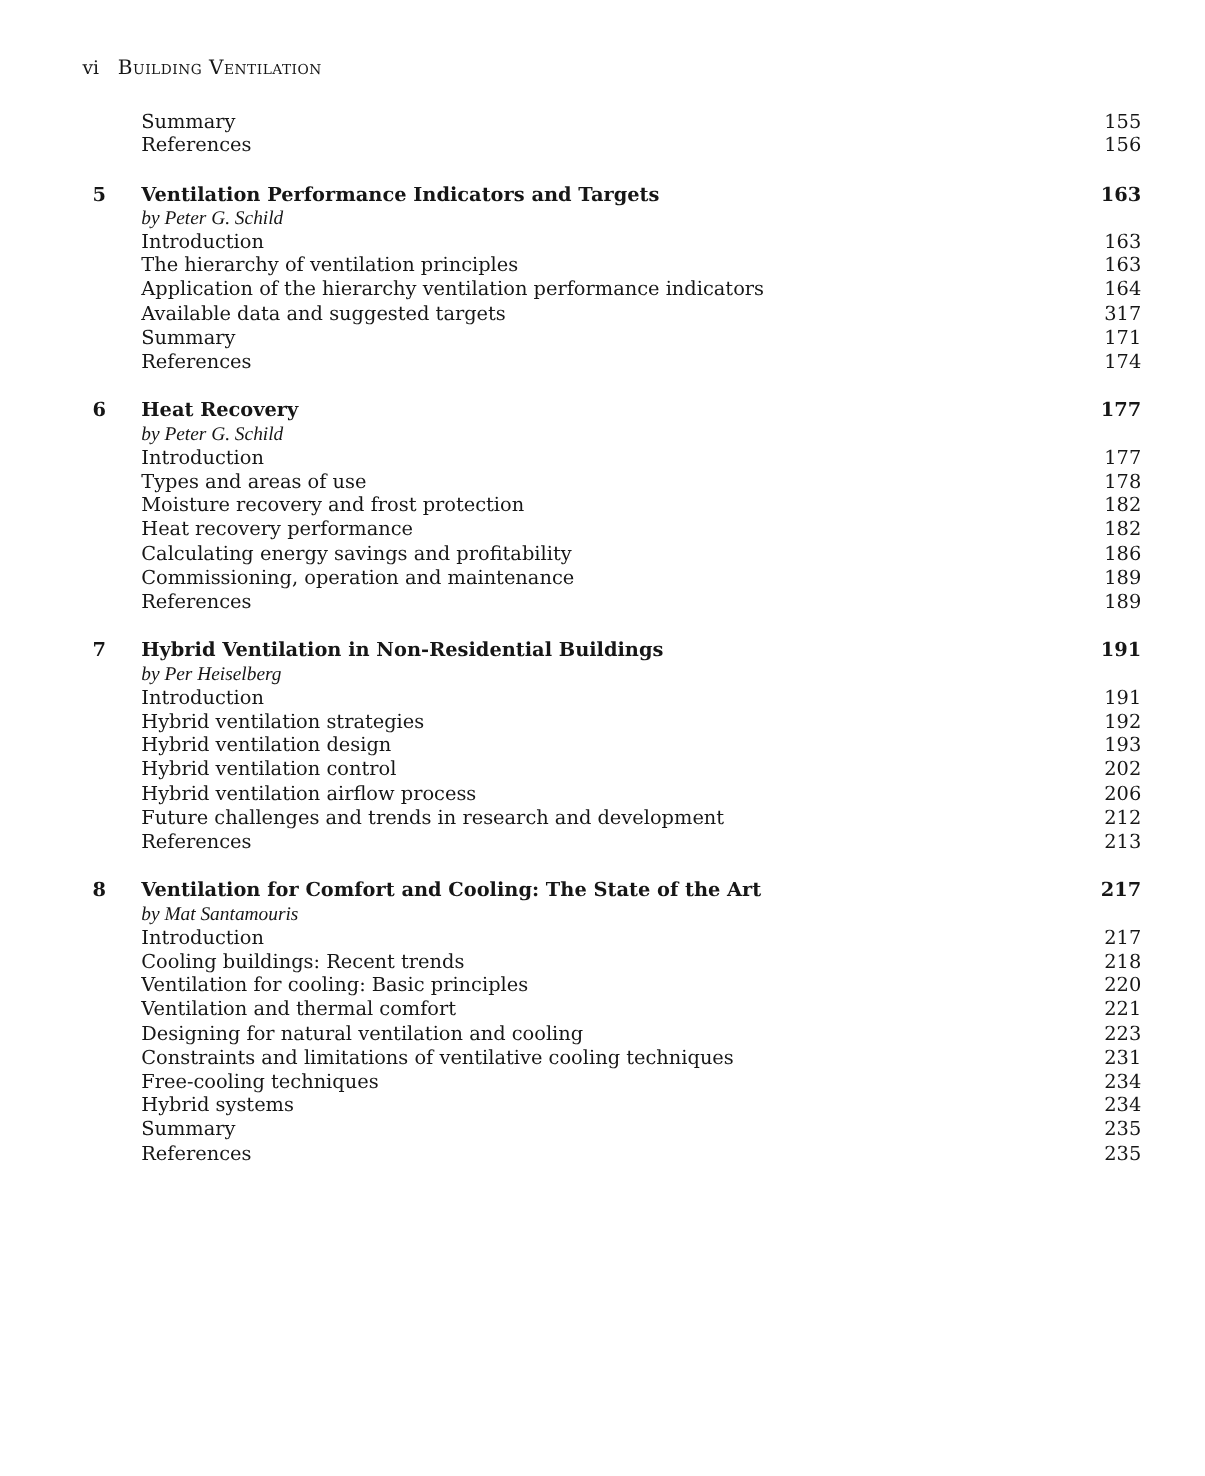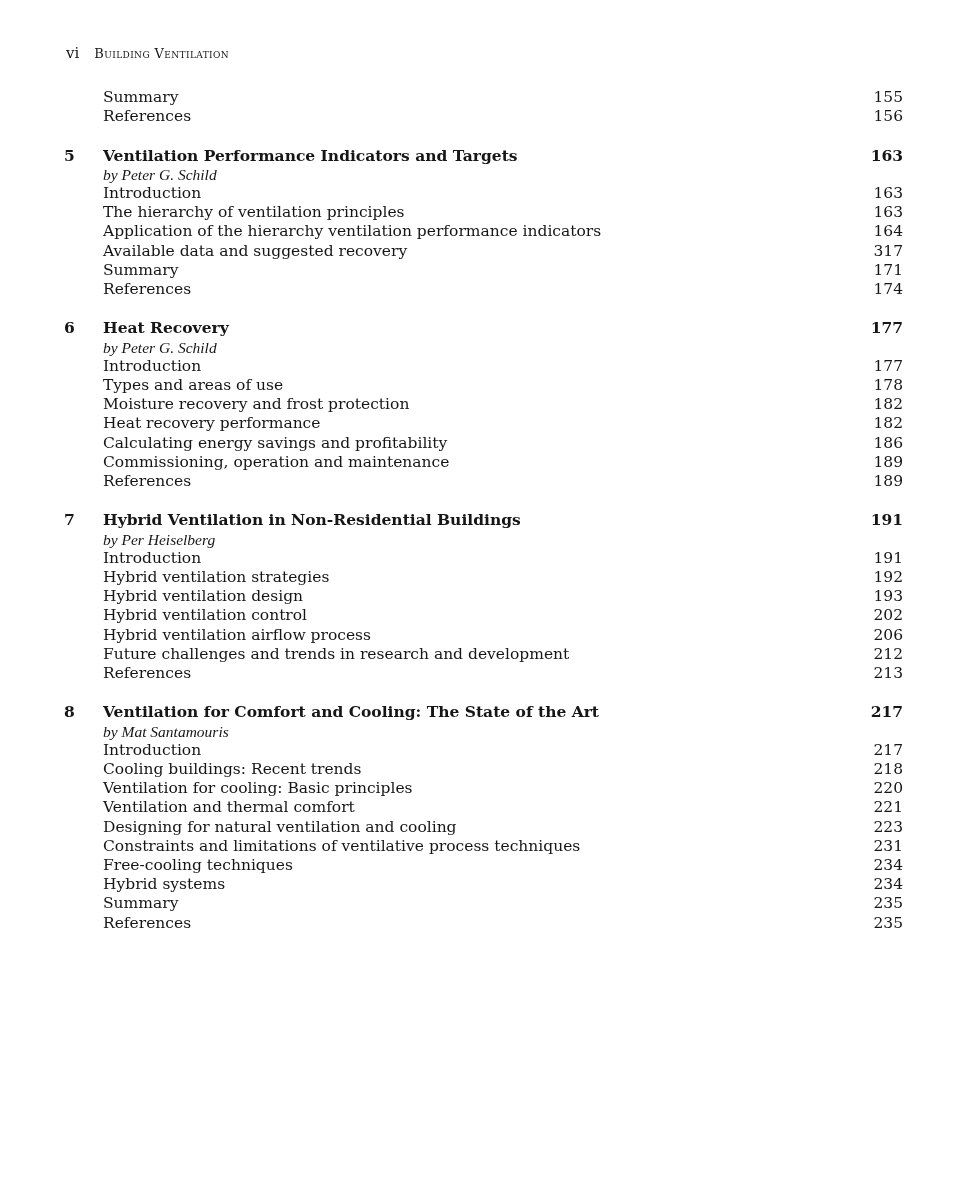--- a/index.html
+++ b/index.html
@@ -17,27 +17,27 @@
     position: absolute;
     top: 44px;
     left: 66px;
     display: flex;
     align-items: baseline;
     gap: 15px;
   }
   .folio { font-size: 15px; }
   .running-head {
     font-variant: small-caps;
-    font-size: 13px;
+    font-size: 16px;
     letter-spacing: 0.4px;
   }
   .toc {
     position: absolute;
     top: 88px;
-    left: 64px;
+    left: 74px;
     width: 839px;
     font-size: 15.5px;
     line-height: 19.2px;
   }
   .row { display: flex; align-items: baseline; }
   .row .label { flex: 1; padding-right: 12px; }
   .row .pagenum { text-align: right; white-space: nowrap; }
   .section-row { padding-left: 39px; }
   .chapter { margin-top: 19.2px; }
   .chapter-title-row { font-weight: bold; }
@@ -88,21 +88,21 @@
       </div>
       <div class="row section-row">
         <span class="label">The hierarchy of ventilation principles</span>
         <span class="pagenum">163</span>
       </div>
       <div class="row section-row">
         <span class="label">Application of the hierarchy ventilation performance indicators</span>
         <span class="pagenum">164</span>
       </div>
       <div class="row section-row">
-        <span class="label">Available data and suggested recovery</span>
+        <span class="label">Available data and suggested targets</span>
         <span class="pagenum">317</span>
       </div>
       <div class="row section-row">
         <span class="label">Summary</span>
         <span class="pagenum">171</span>
       </div>
       <div class="row section-row">
         <span class="label">References</span>
         <span class="pagenum">174</span>
       </div>
@@ -209,21 +209,21 @@
       </div>
       <div class="row section-row">
         <span class="label">Ventilation and thermal comfort</span>
         <span class="pagenum">221</span>
       </div>
       <div class="row section-row">
         <span class="label">Designing for natural ventilation and cooling</span>
         <span class="pagenum">223</span>
       </div>
       <div class="row section-row">
-        <span class="label">Constraints and limitations of ventilative process techniques</span>
+        <span class="label">Constraints and limitations of ventilative cooling techniques</span>
         <span class="pagenum">231</span>
       </div>
       <div class="row section-row">
         <span class="label">Free-cooling techniques</span>
         <span class="pagenum">234</span>
       </div>
       <div class="row section-row">
         <span class="label">Hybrid systems</span>
         <span class="pagenum">234</span>
       </div>

